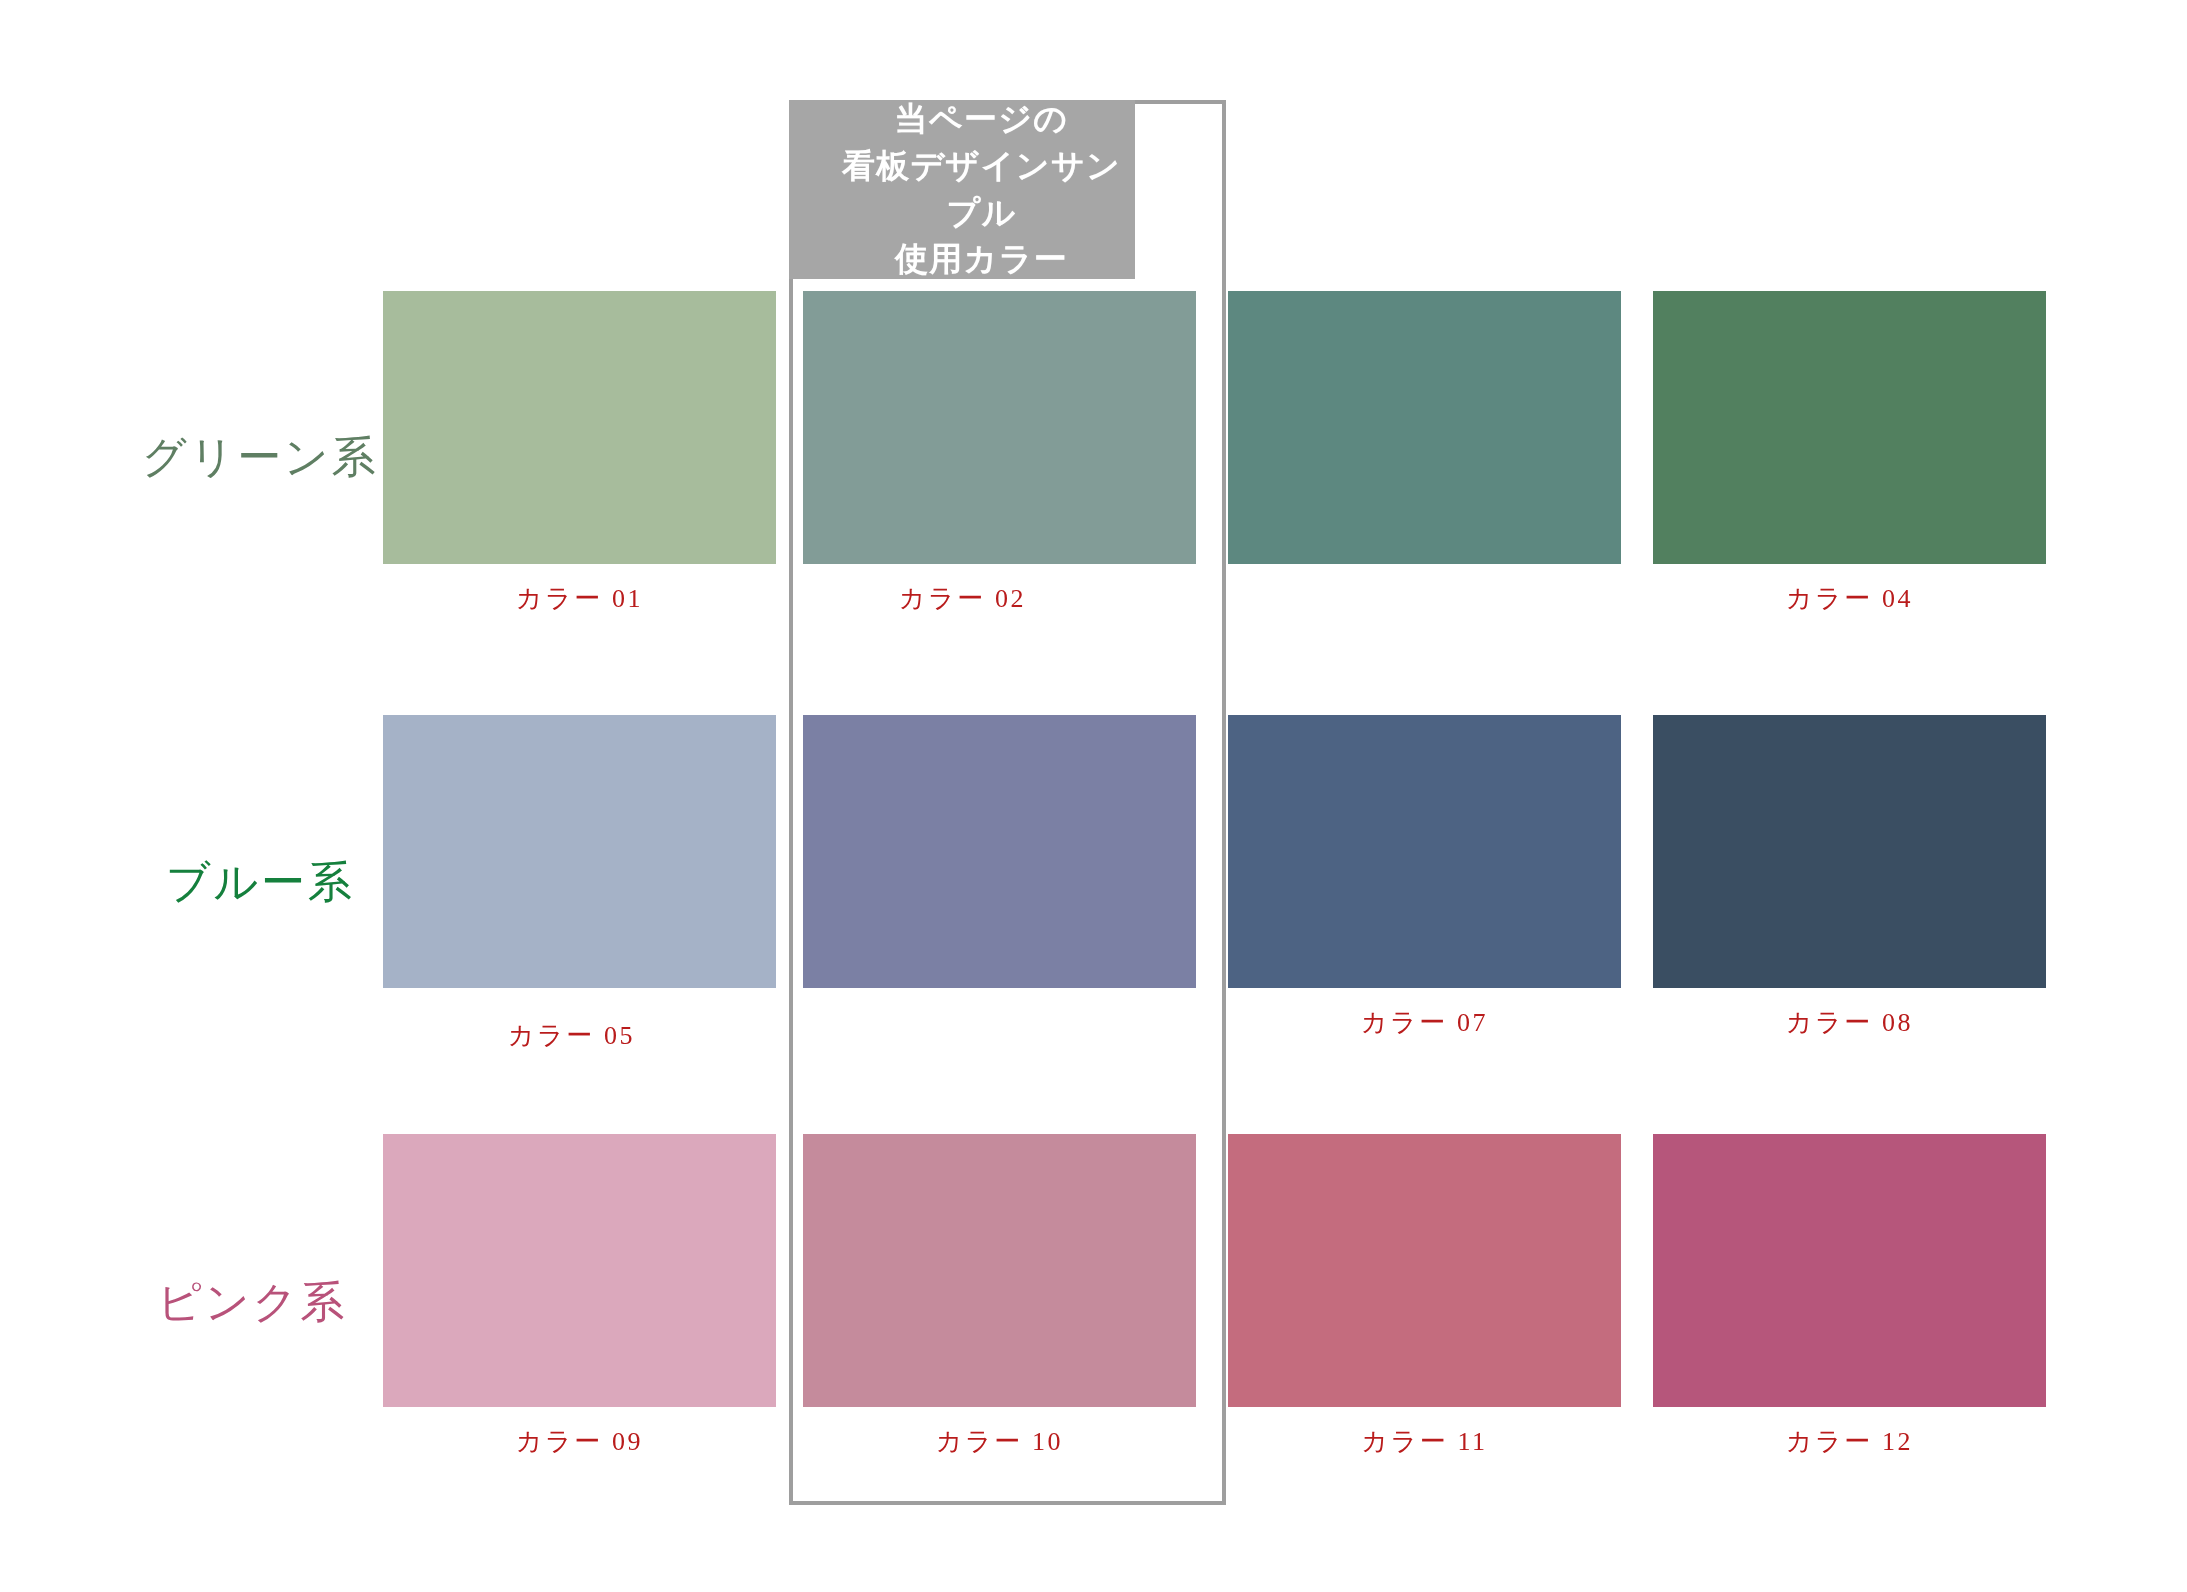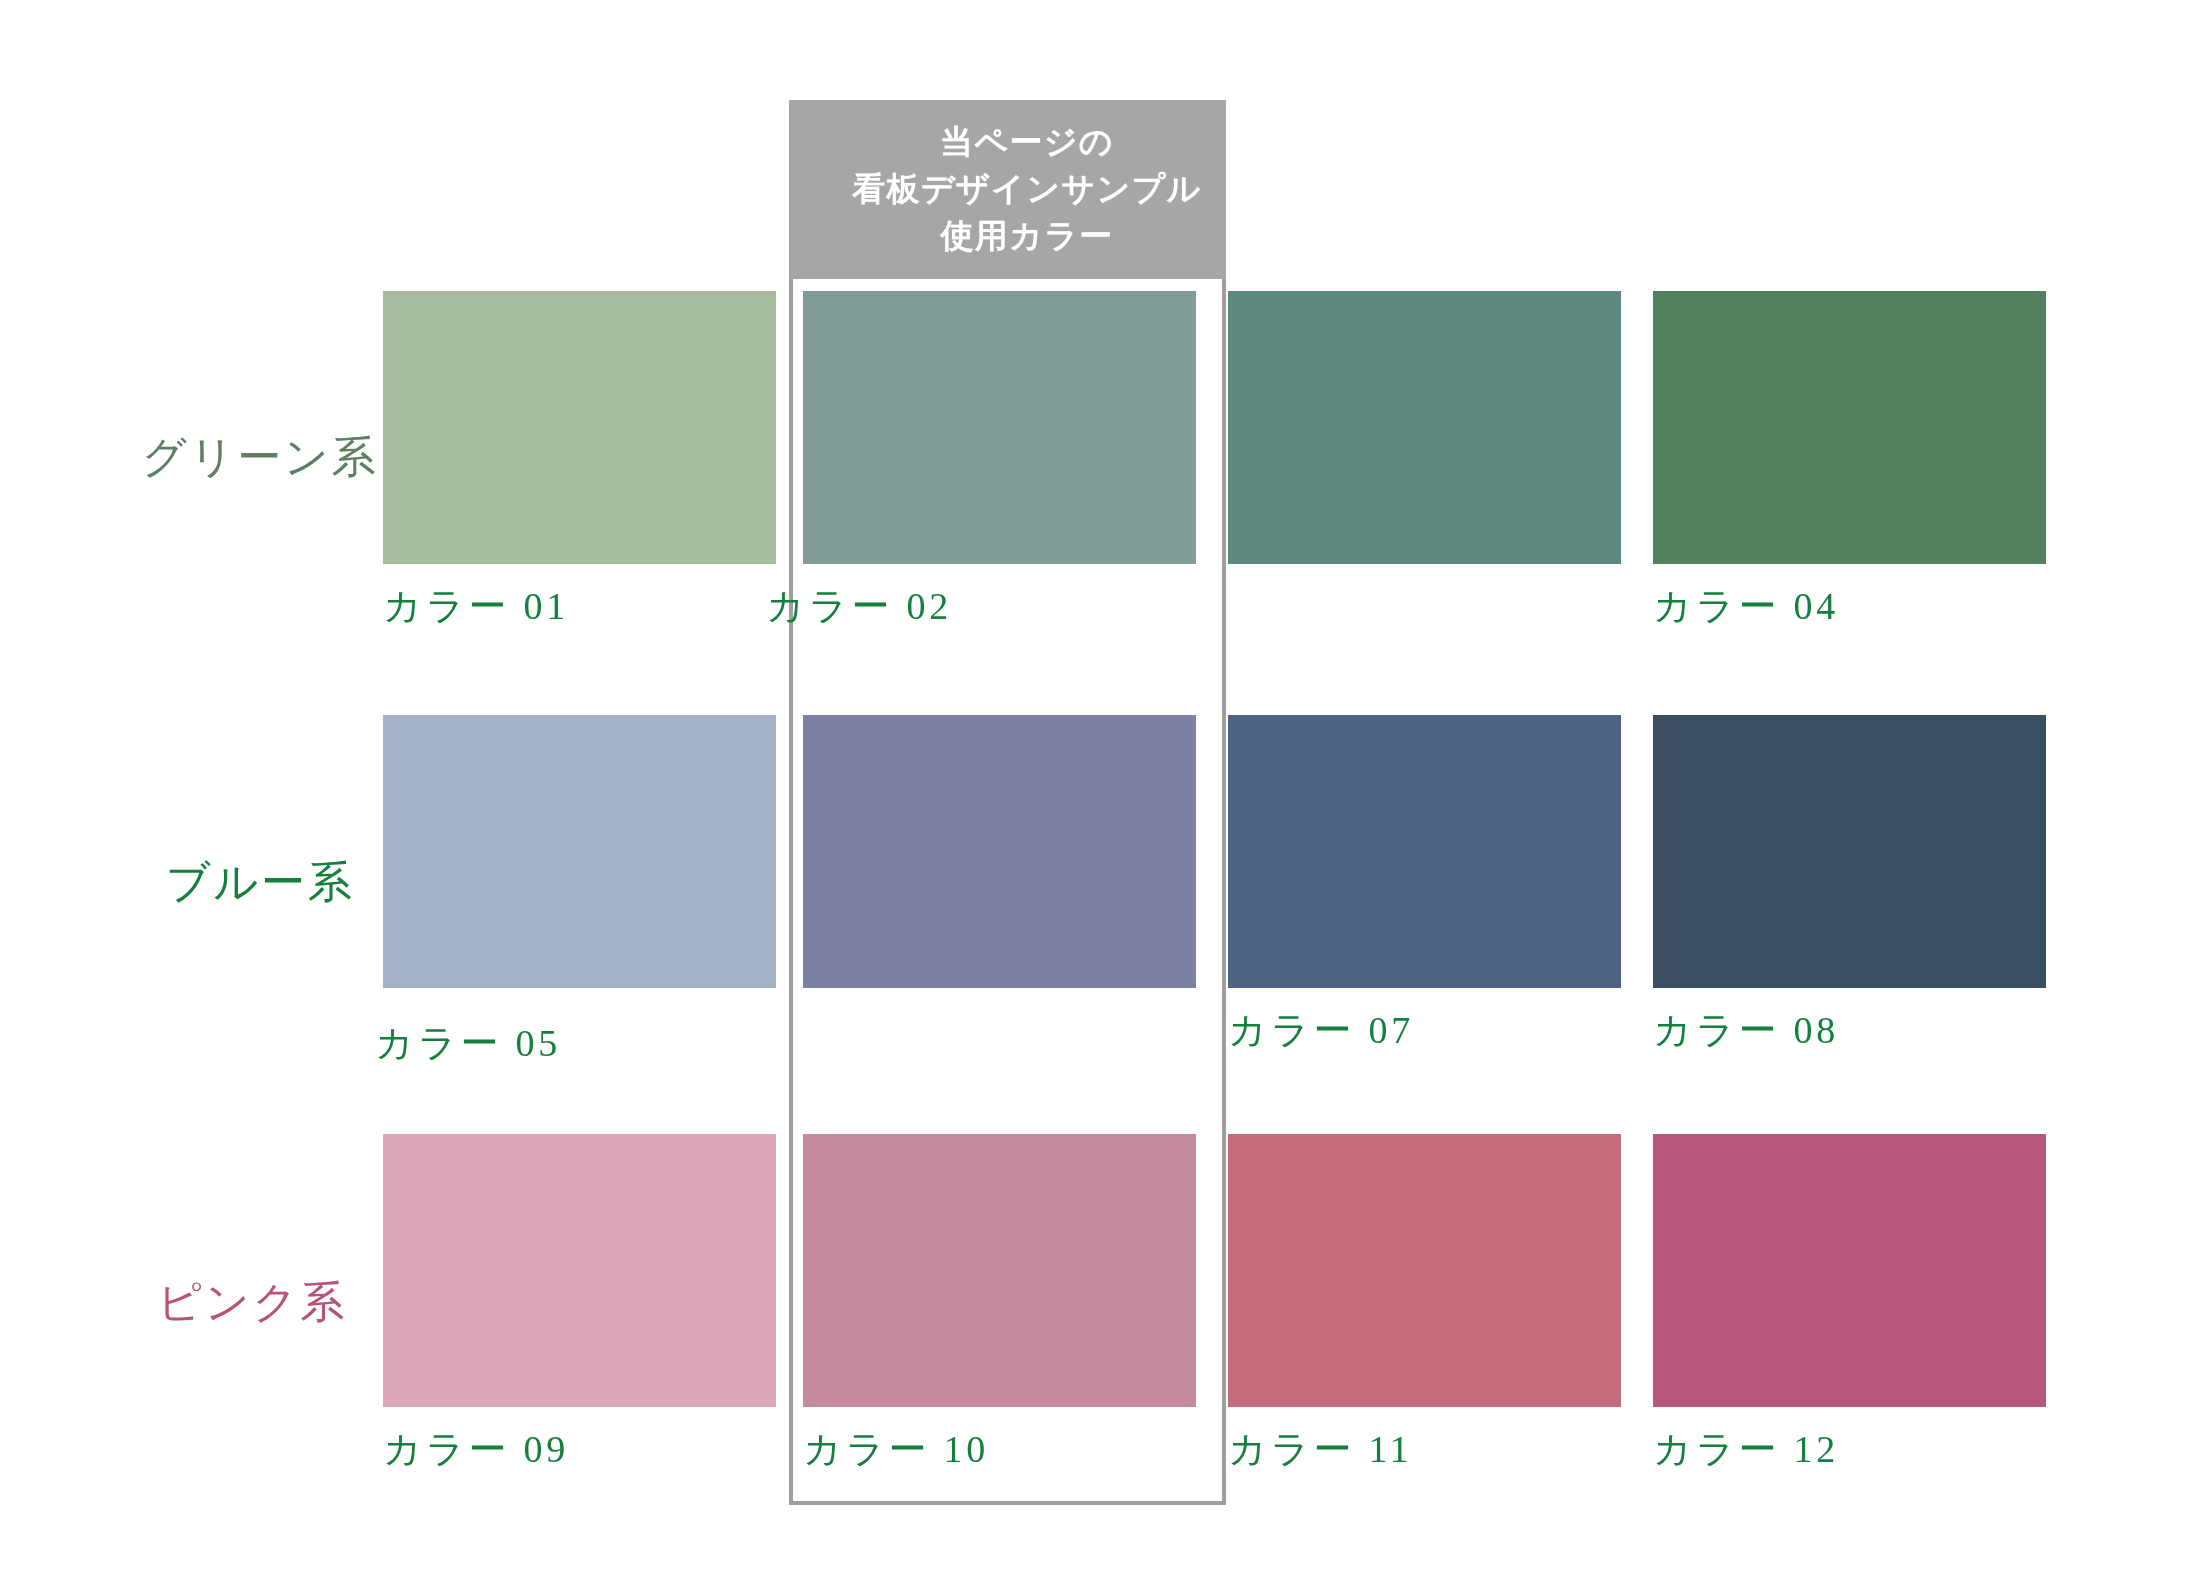--- a/index.html
+++ b/index.html
@@ -31,21 +31,21 @@
     width: 437px;
     height: 1405px;
     border: 4px solid #9e9e9e;
     background: transparent;
     z-index: 1;
   }
   #highlight-header {
     position: absolute;
     left: 789px;
     top: 100px;
-    width: 437px;
+    width: 346px;
     height: 179px;
     background: #a6a6a6;
     z-index: 2;
     display: flex;
     align-items: center;
     justify-content: center;
     padding-left: 39px;
   }
   #highlight-header-text {
     color: #ffffff;
@@ -82,22 +82,23 @@
   .row-label.pink  { color: #b8527a; }
 
   .swatch {
     position: absolute;
     width: 393px;
     height: 273px;
   }
   .swatch-label {
     position: absolute;
     width: 393px;
-    font-size: 38px;
-    color: #15803d;
+    text-align: center;
+    font-size: 26px;
+    color: #b91c1c;
     letter-spacing: 0.1em;
     white-space: nowrap;
   }
 </style>
 </head>
 <body>
 
 <div id="palette-board" style="background: rgb(255, 255, 255);">
 
   <div id="highlight-frame" style="border-color: rgb(158, 158, 158);"></div>

